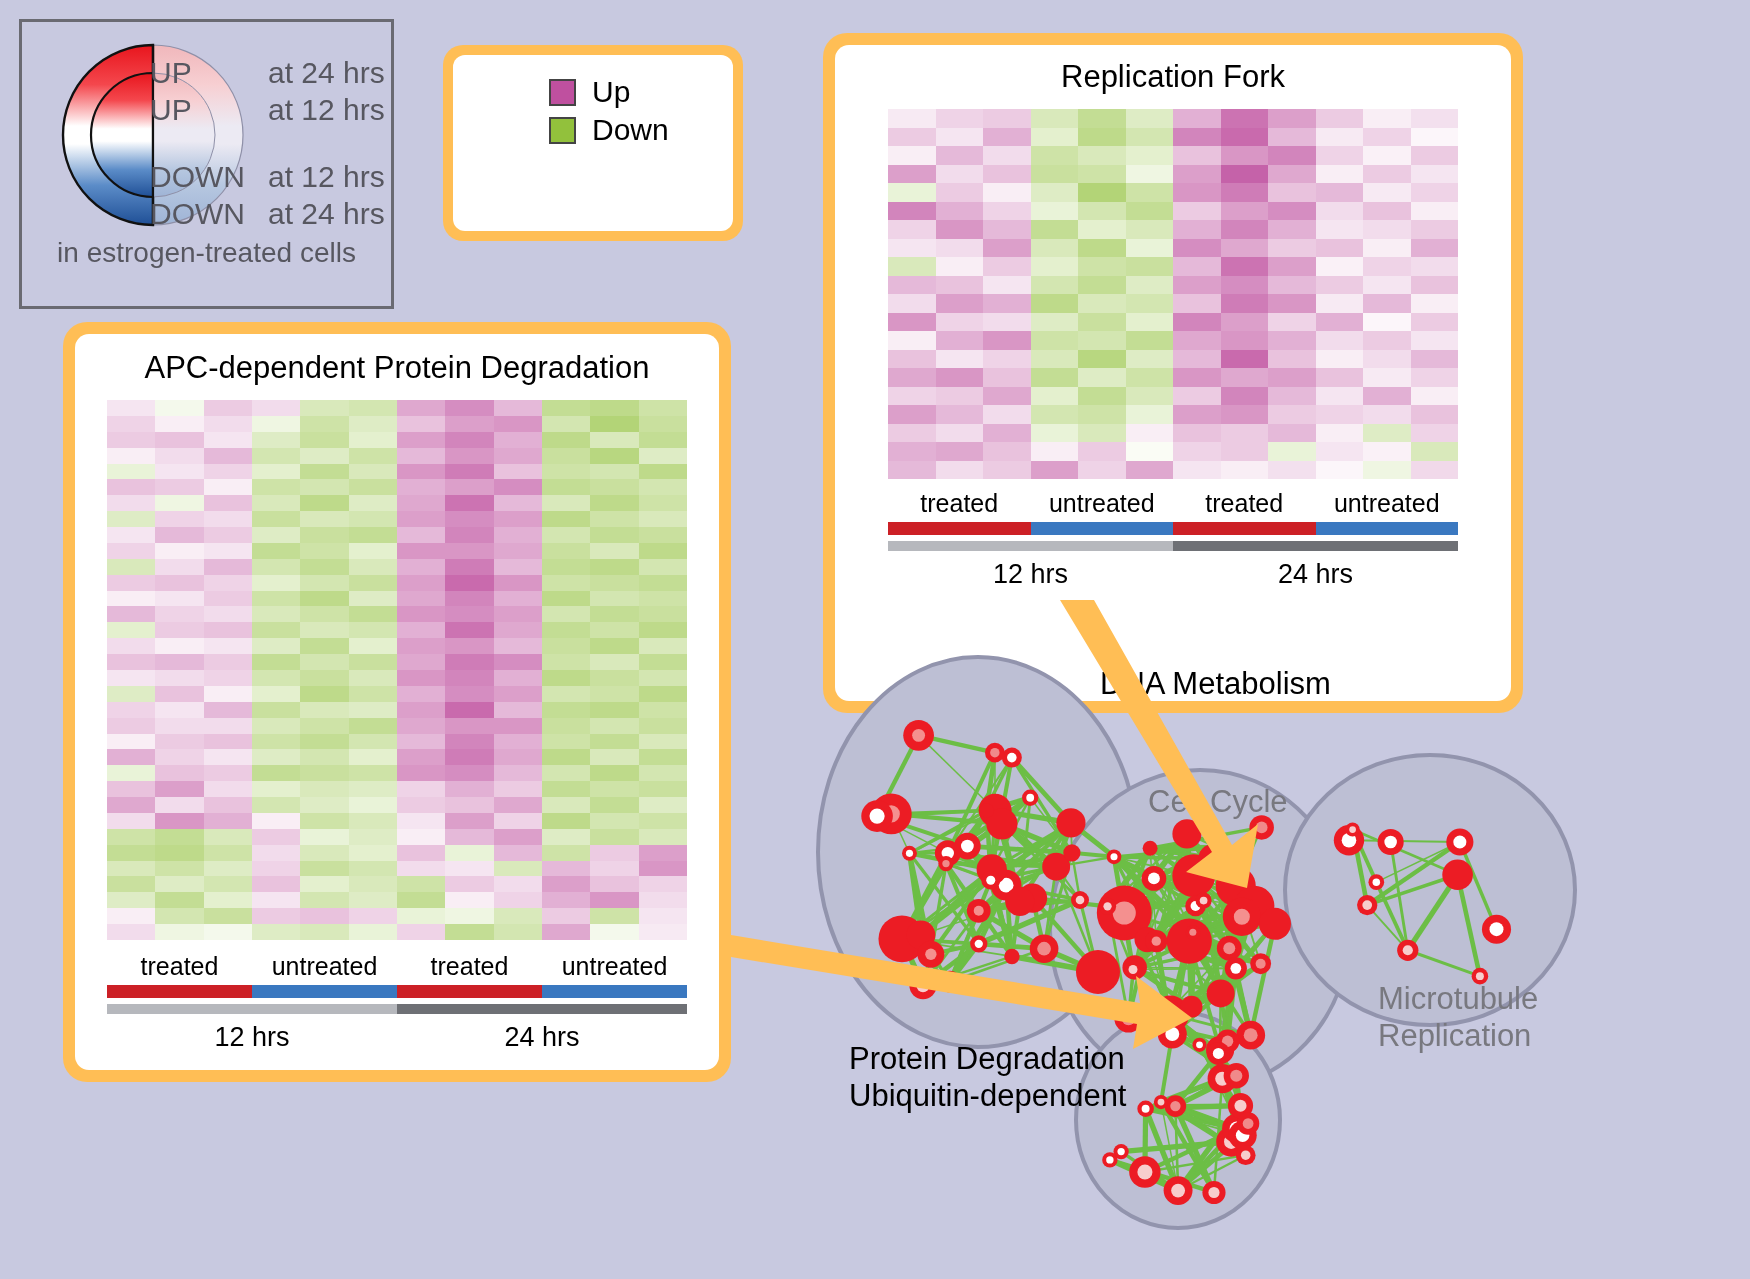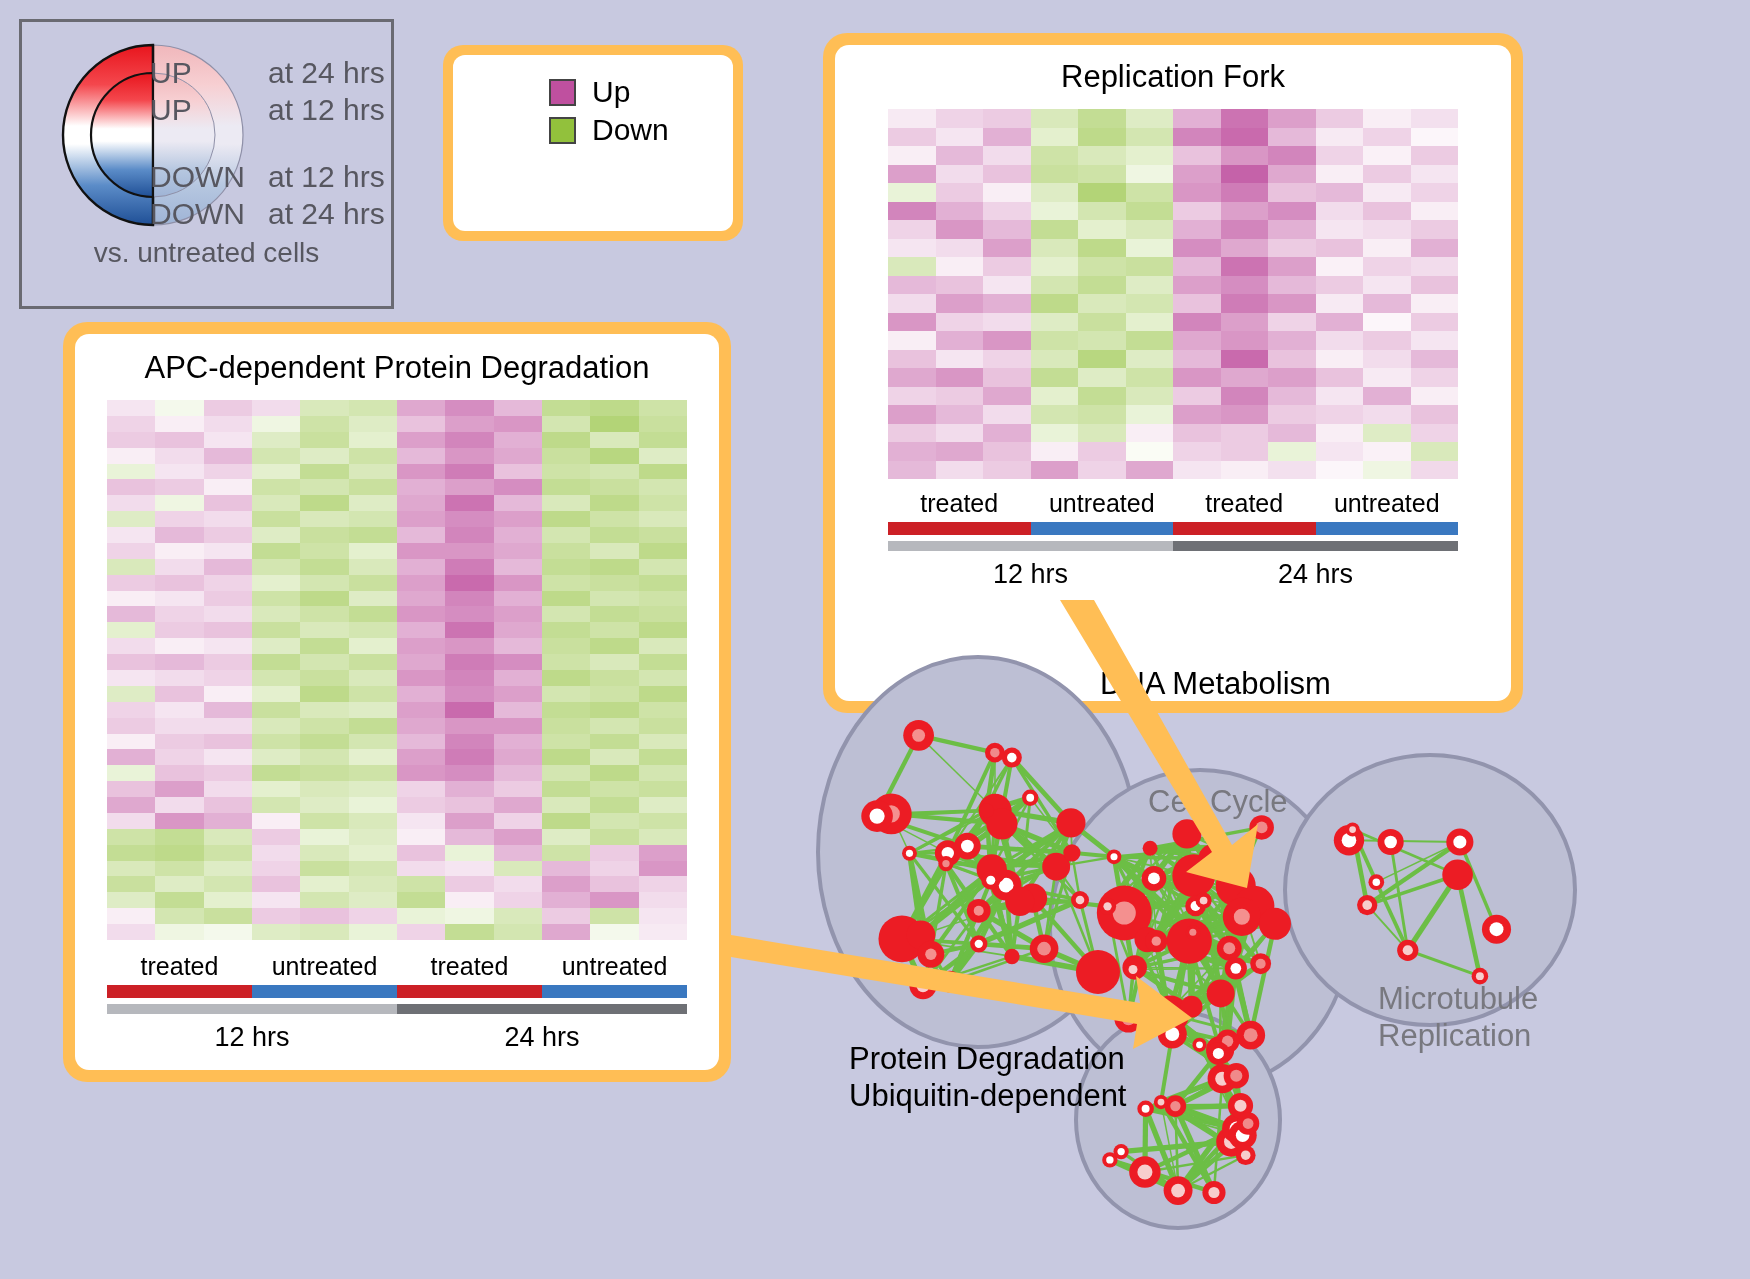--- a/index.html
+++ b/index.html
@@ -138,21 +138,21 @@
       <span class="wl-tag w1">DOWN</span>
       <span class="wl-when">at 12 hrs</span>
     </div>
     <div class="wl-row">
       <span class="wl-tag w1">DOWN</span>
       <span class="wl-when">at 24 hrs</span>
     </div>
   </div>
 
   <div id="wheel-caption">
-    <div>vs. untreated cells</div>
+    <div>in estrogen-treated cells</div>
   </div>
 </div>
 
 <div id="updown-box">
   <div id="updown-inner">
     <div class="ud-row">
       <span class="ud-swatch" style="background:#bf509f"></span>
       <span class="ud-label">Up</span>
     </div>
     <div class="ud-row">

